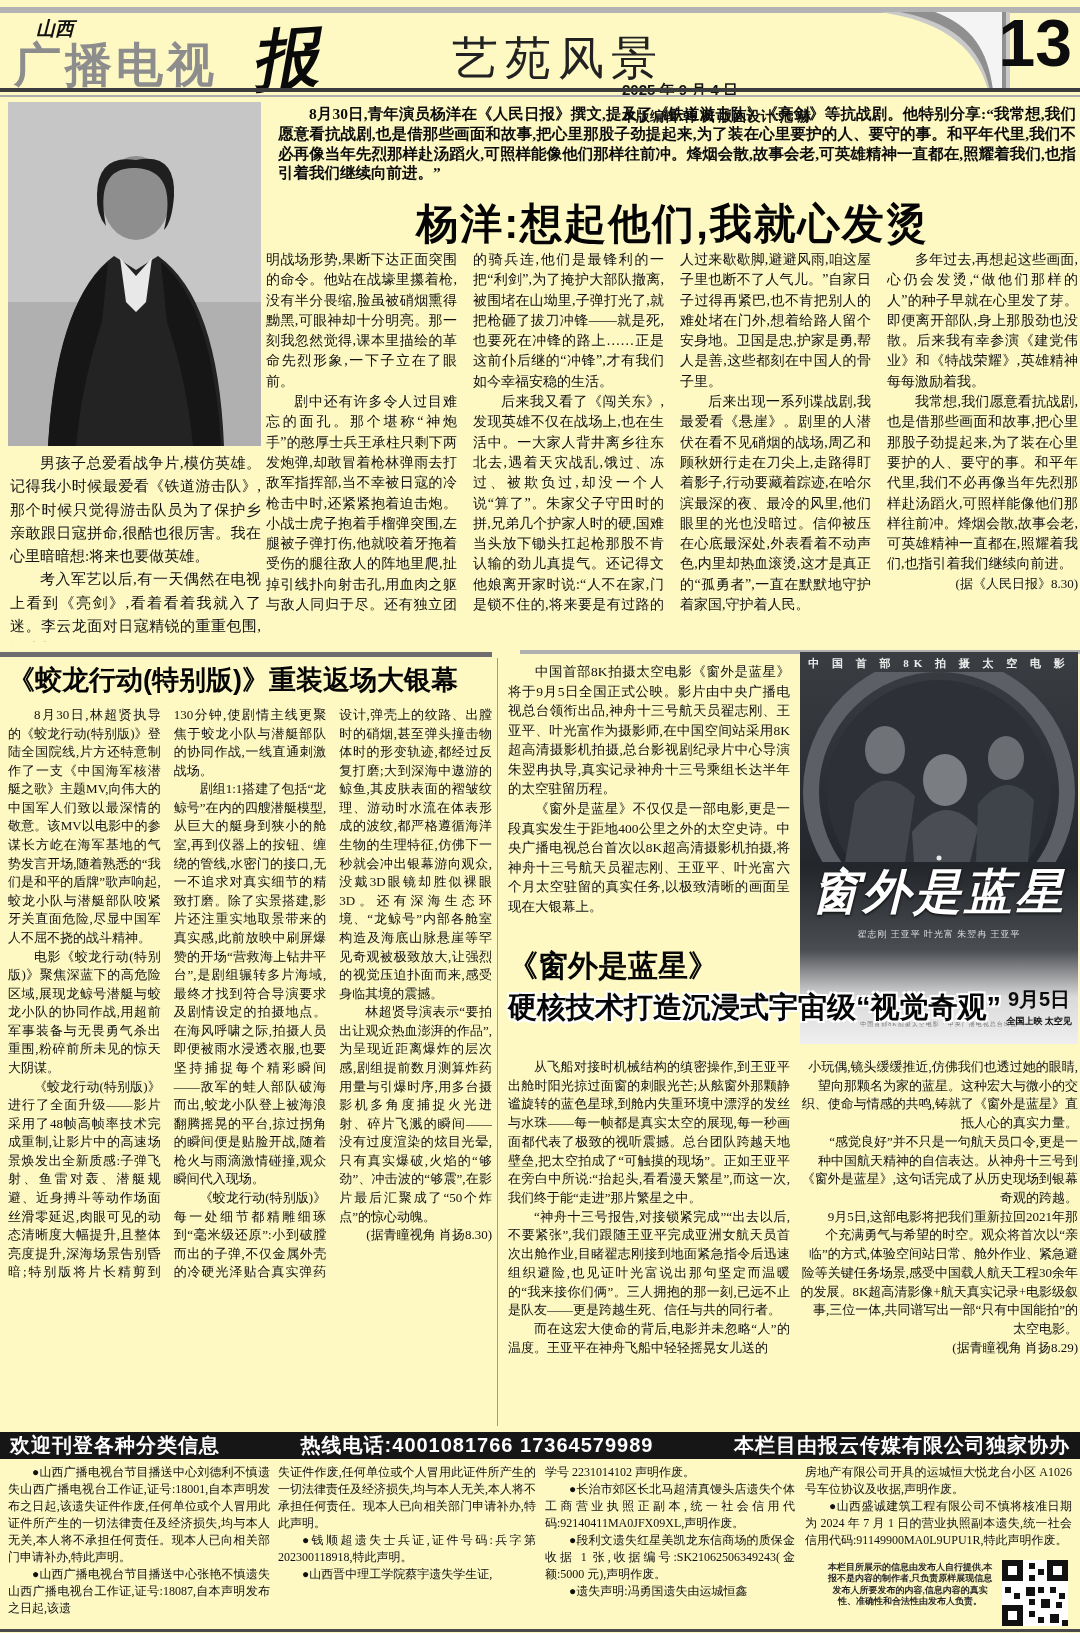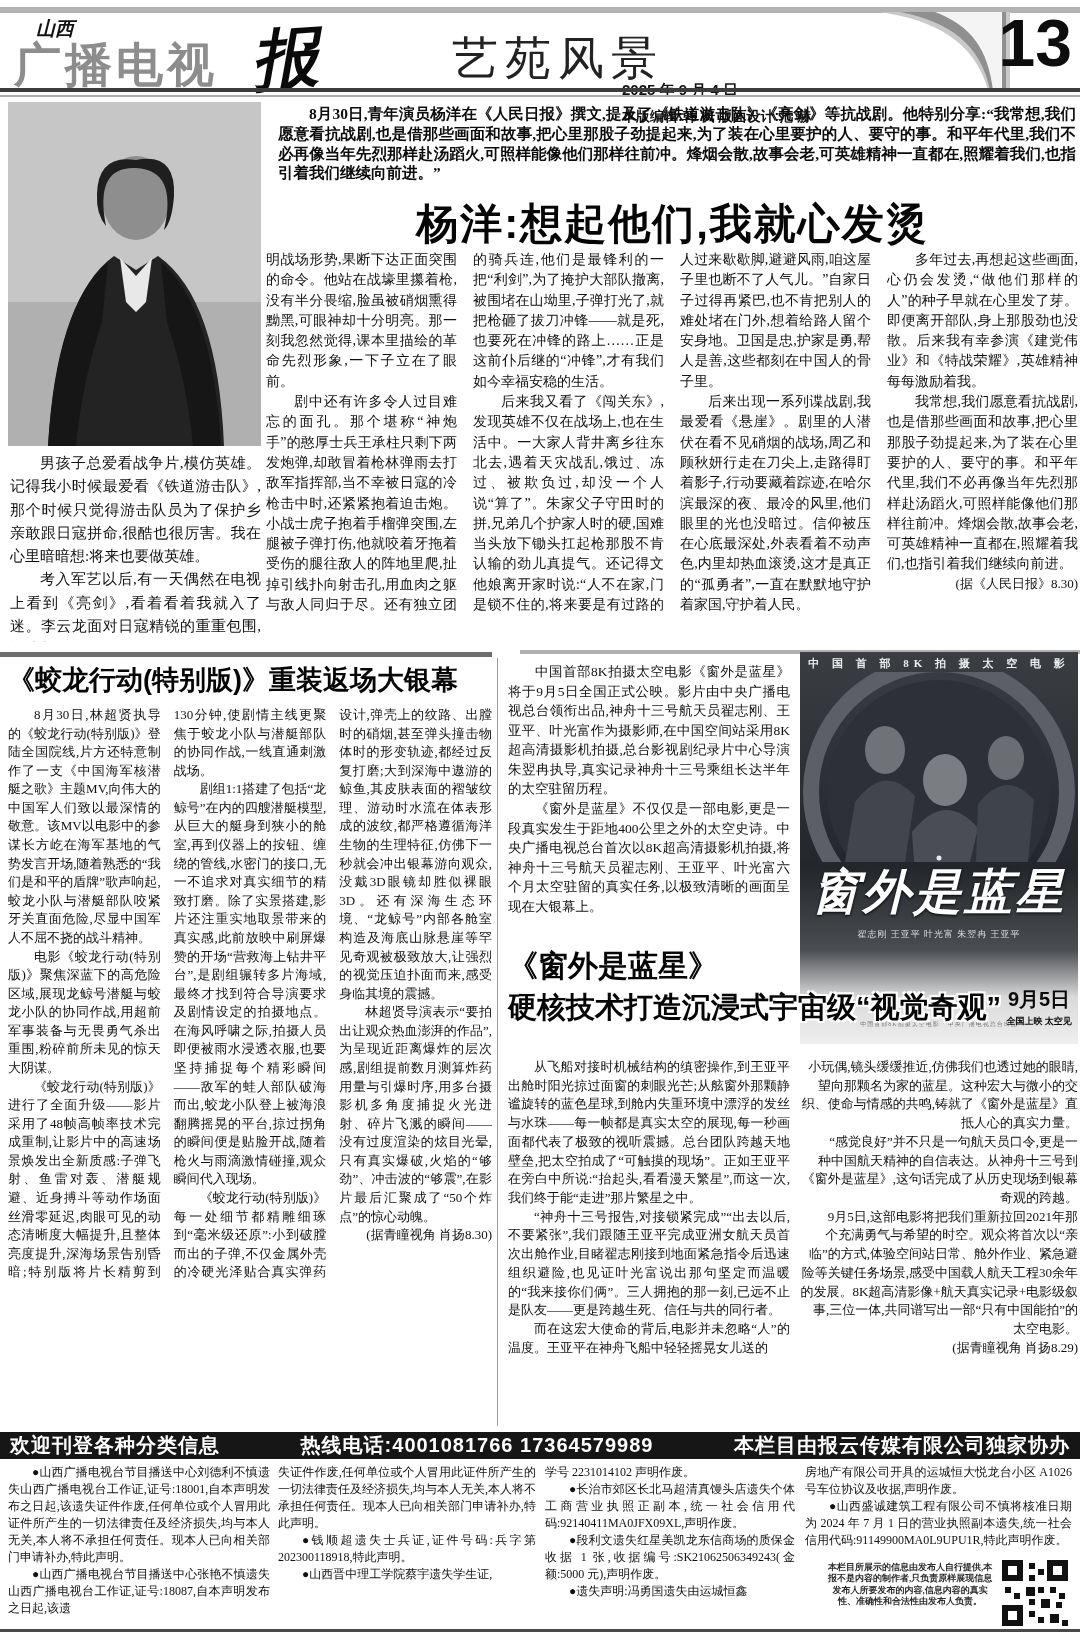--- a/index.html
+++ b/index.html
@@ -1,18 +1,18 @@
 <!DOCTYPE html>
 <html><head>
 <meta charset="utf-8">
 <style>
   * { margin:0; padding:0; box-sizing:border-box; }
   html,body { background:#e9e9e9; }
   body { font-family:"Liberation Serif", serif; color:#111; }
-  .page { position:relative; width:1080px; height:1633px; background:#ffffff; margin:0 auto; overflow:hidden; }
+  .page { position:relative; width:1080px; height:1633px; background:#fef9c3; margin:0 auto; overflow:hidden; }
   .abs { position:absolute; }
 
   
   .top-bar { left:0; top:7px; width:1080px; height:6px; background:#b3b3b3; }
   .masthead { left:14px; top:20px; width:430px; height:66px; }
   .mh-region { position:absolute; left:22px; top:-4px; font-family:"Liberation Serif",serif; font-weight:900; font-style:italic; font-size:19px; color:#111; }
   .mh-title { position:absolute; left:0; top:14px; font-family:"Liberation Sans",sans-serif; font-weight:700; font-size:47px; letter-spacing:4px; color:#8d8d8d; }
   .mh-bao { position:absolute; left:238px; top:-6px; font-family:"Liberation Serif",serif; font-style:italic; font-weight:900; font-size:66px; color:#0a0a0a; transform:rotate(-4deg); }
   .rule-dark { left:0; top:88px; width:1080px; height:4px; background:#3c3c3c; }
   .rule-light { left:0; top:95px; width:1080px; height:2px; background:#adadad; }

